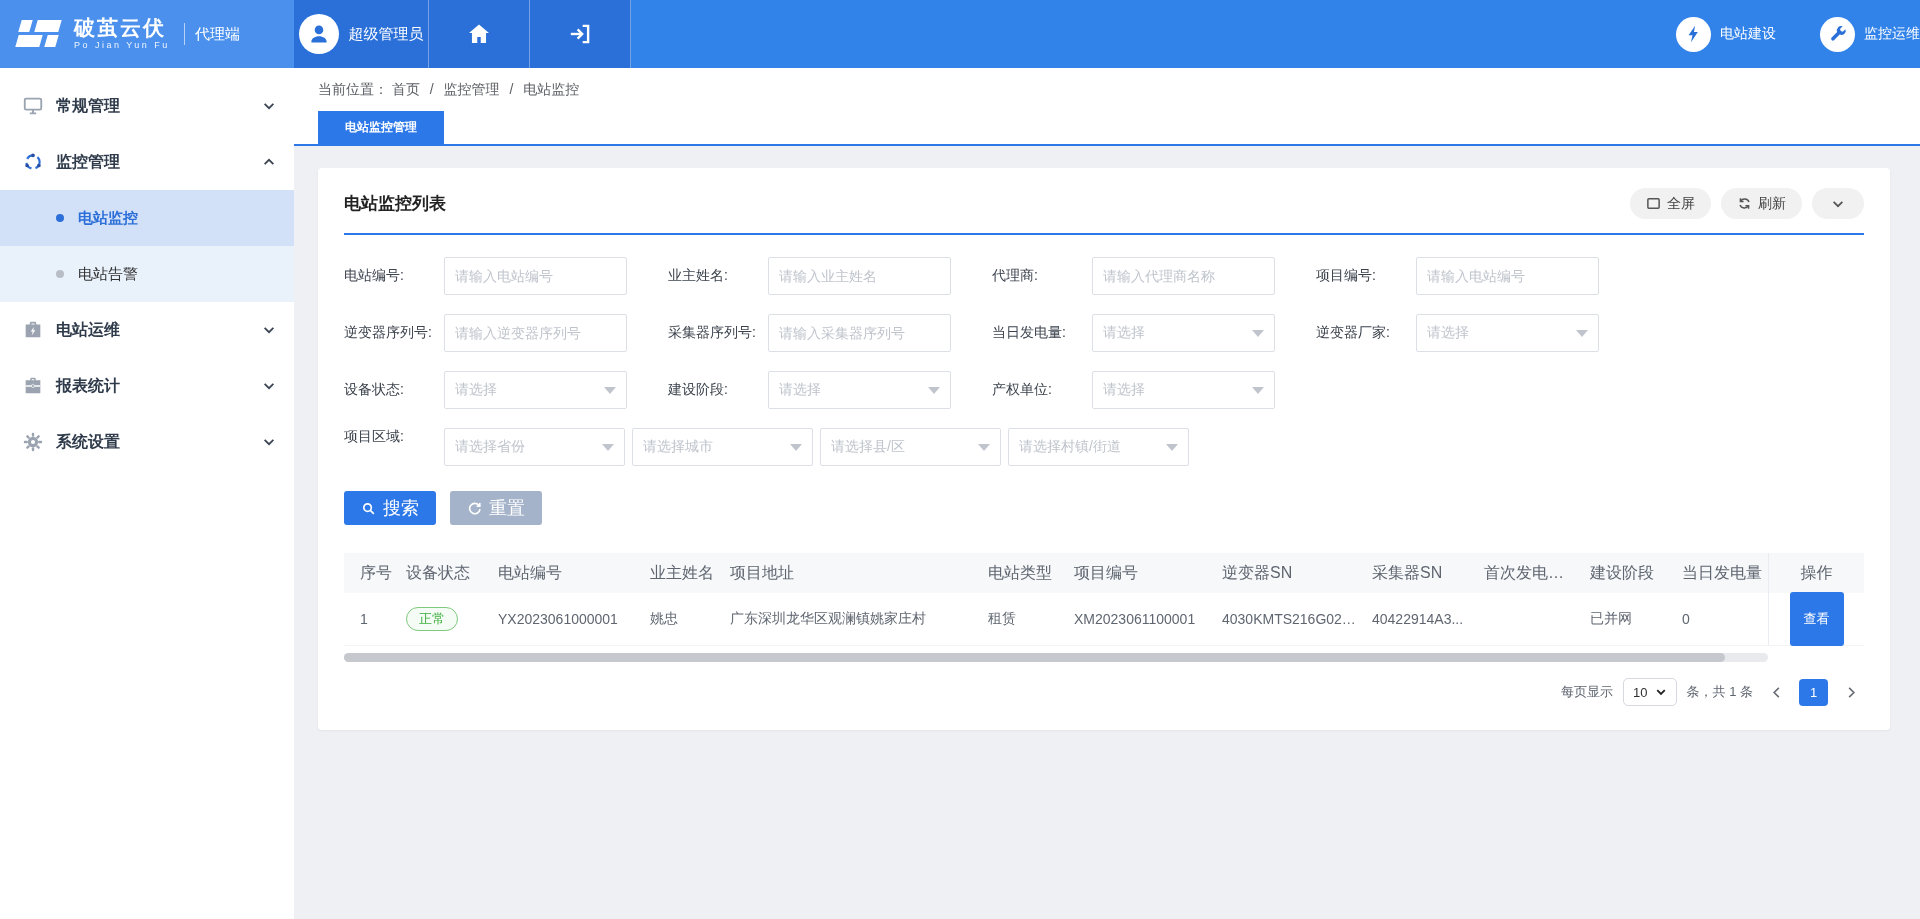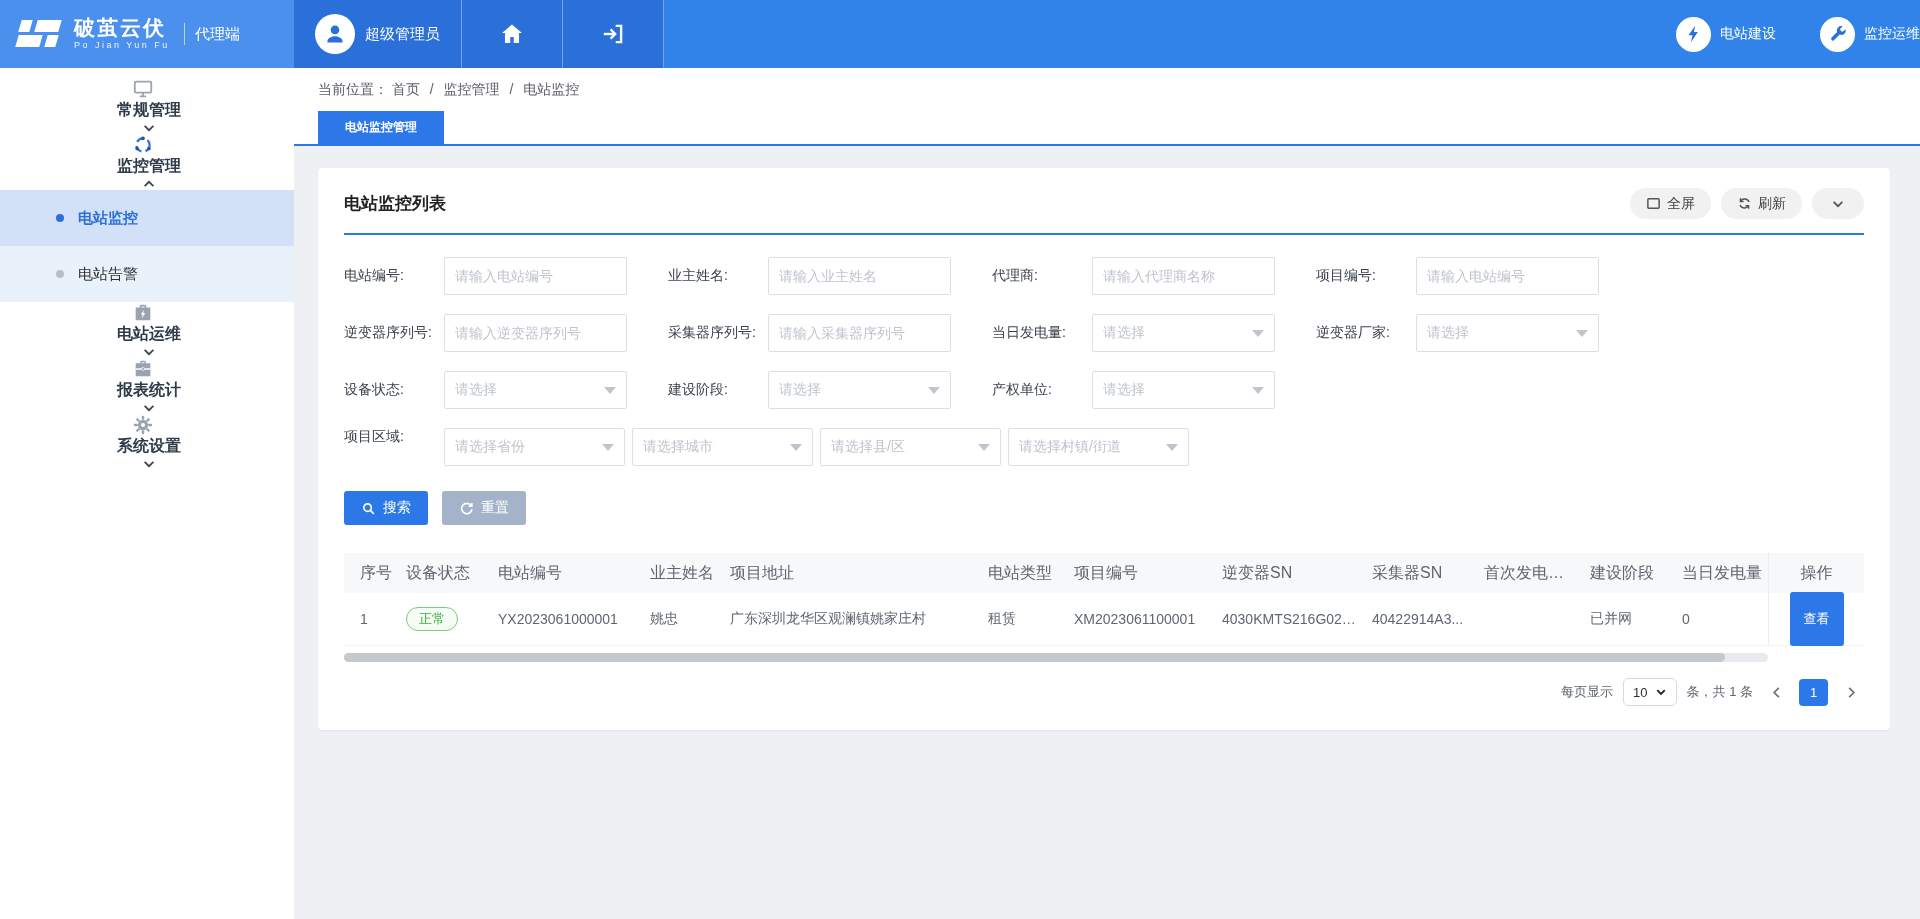--- a/index.html
+++ b/index.html
@@ -14,34 +14,34 @@
   .lm1 { left:4px;  top:2px;  width:11px; height:12px; }
   .lm2 { left:20px; top:2px;  width:24px; height:12px; }
   .lm3 { left:1px;  top:17px; width:24px; height:12px; }
   .lm4 { left:30px; top:17px; width:11px; height:12px; }
   .logo-text { line-height:1.05; }
   .logo-title { font-size:21px; font-weight:700; letter-spacing:2px; }
   .logo-sub { font-size:9px; letter-spacing:2.5px; opacity:.9; margin-top:2px; }
   .portal-divider { width:1px; height:22px; background:rgba(255,255,255,.6); margin:0 10px 0 14px; }
   .portal-label { font-size:15px; }
   .top-block { background:#2a70d8; display:flex; align-items:center; justify-content:center; cursor:pointer; border-right:1px solid rgba(255,255,255,.35); }
-  .user-block { width:168px; flex:none; gap:10px; }
+  .user-block { width:135px; flex:none; gap:10px; }
   .icon-block { width:101px; flex:none; }
   .avatar { width:40px; height:40px; border-radius:50%; background:#fff; display:flex; align-items:center; justify-content:center; flex:none; }
   .user-name { font-size:15px; }
   .topbar-spacer { flex:1; }
   .topbar-right { display:flex; align-items:center; gap:44px; }
   .top-nav-item { display:flex; align-items:center; gap:9px; cursor:pointer; }
   .top-nav-circle { width:35px; height:35px; border-radius:50%; background:#fff; display:flex; align-items:center; justify-content:center; }
   .top-nav-label { font-size:14px; }
 
   
   .layout { display:flex; height:851px; }
   .sidebar { width:294px; flex:none; background:#fff; padding-top:10px; }
-  .menu-item { height:56px; display:flex; align-items:center; padding:0 18px 0 22px; cursor:pointer;flex-direction:column; }
+  .menu-item { height:56px; display:flex; align-items:center; padding:0 18px 0 22px; cursor:pointer; }
   .menu-icon { width:22px; height:22px; flex:none; margin-right:12px; display:flex; align-items:center; justify-content:center; }
   .menu-label { font-size:16px; font-weight:600; color:#2f3b4a; flex:1; }
   .menu-caret { color:#3a4350; display:flex; }
   .sub-item { height:56px; display:flex; align-items:center; padding-left:56px; cursor:pointer; font-size:15px; color:#333; background:#e9f1fb; }
   .sub-item .dot { width:8px; height:8px; border-radius:50%; background:#b9bec6; margin-right:14px; flex:none; }
   .sub-item.active { background:#d2e1f7; color:#2d6fd8; font-weight:600; }
   .sub-item.active .dot { background:#2d6fd8; }
 
   .content { flex:1; display:flex; flex-direction:column; background:#eef0f4; }
   .crumb-tab-wrap { background:#fff; padding:13px 24px 0; border-bottom:2px solid #2d78e8; }
@@ -63,21 +63,21 @@
   .field { display:flex; align-items:center; width:324px; flex:none; }
   .flabel { width:100px; flex:none; font-size:14px; color:#3c434d; }
   .txt-input { width:183px; height:38px; border:1px solid #dcdfe6; border-radius:2px; padding:0 10px; font-size:14px; color:#303133; font-family:inherit; outline:none; }
   .txt-input::placeholder { color:#bfc4cc; }
   .select { width:183px; height:38px; border:1px solid #dcdfe6; border-radius:2px; padding:0 10px; display:flex; align-items:center; justify-content:space-between; cursor:pointer; background:#fff; }
   .select .ph { color:#bfc4cc; font-size:14px; white-space:nowrap; overflow:hidden; }
   .caret-down { width:0; height:0; border-left:6px solid transparent; border-right:6px solid transparent; border-top:7px solid #c0c4cc; flex:none; margin-left:6px; }
   .region-selects { display:flex; gap:7px; }
   .region-selects .select { width:181px; }
   .btn-row { display:flex; gap:14px; margin:25px 0 28px; }
-  .btn { display:flex; align-items:center; gap:7px; height:34px; padding:12px 17px; border:none; border-radius:3px; font-size:14px; color:#fff; cursor:pointer; font-family:Liberation Sans, sans-serif; }
+  .btn { display:flex; align-items:center; gap:7px; height:34px; padding:12px 17px; border:none; border-radius:3px; font-size:18px; color:#fff; cursor:pointer; font-family:Liberation Sans, sans-serif; }
   .btn-search { background:#2d78e8; }
   .btn-reset { background:#a4b3c9; }
 
   
   .tbl-head, .tbl-row { display:flex; align-items:center; }
   .tbl-head { height:40px; background:#f7f8fa; color:#5f6670; font-size:16px; }
   .tbl-row { height:53px; background:#fff; color:#5f6670; font-size:14px; border-bottom:1px solid #f2f3f5; }
   .cell { padding-left:14px; white-space:nowrap; overflow:hidden; text-overflow:ellipsis; flex:none; }
   .cw-idx{width:48px; padding-left:16px;} .cw-status{width:92px;} .cw-station{width:152px;}
   .cw-owner{width:80px;} .cw-addr{width:258px;} .cw-type{width:86px;} .cw-proj{width:148px;}

